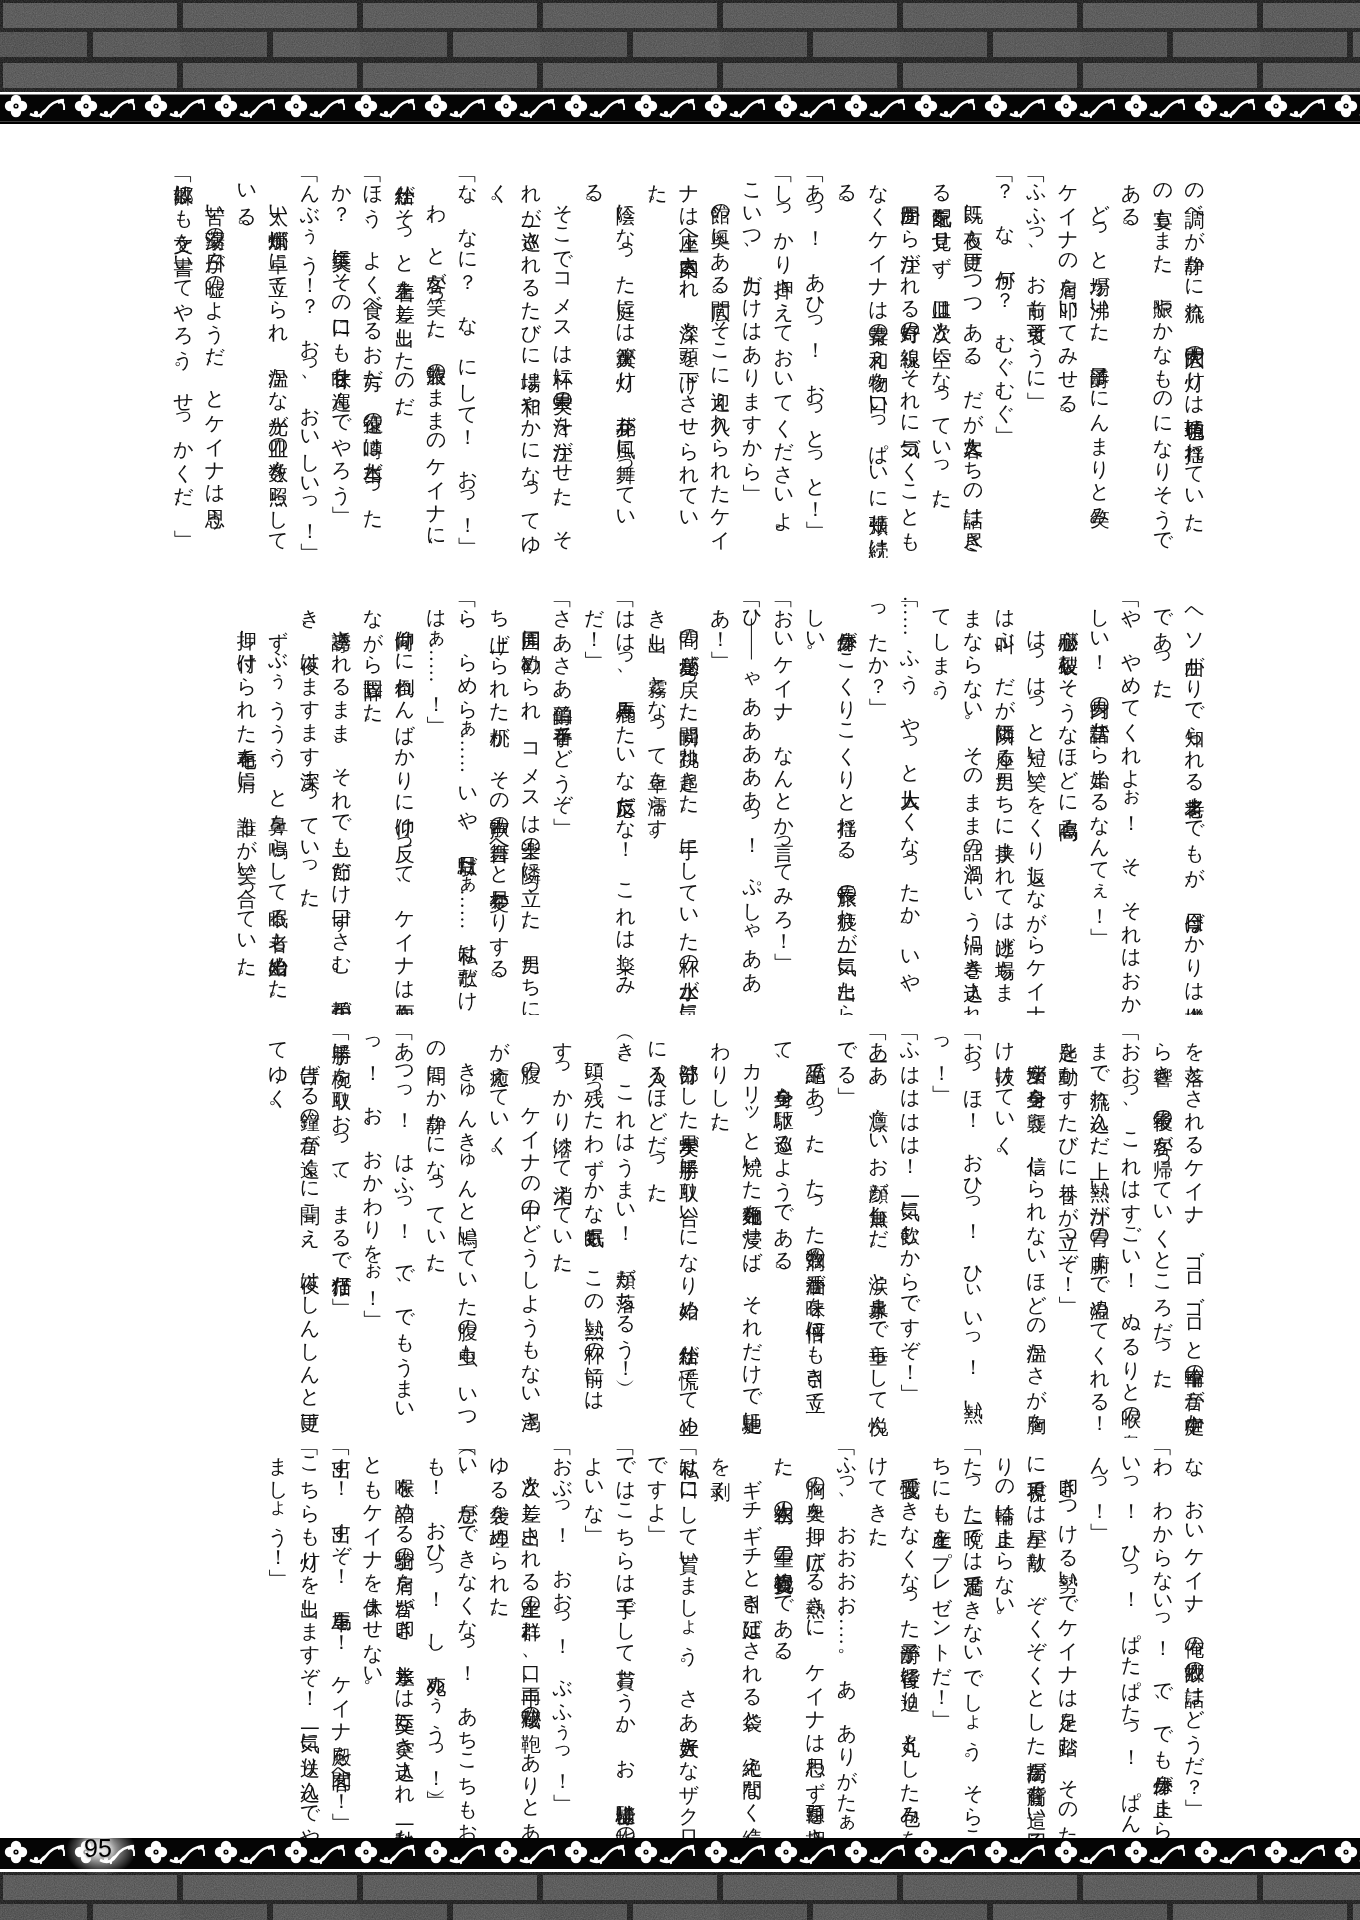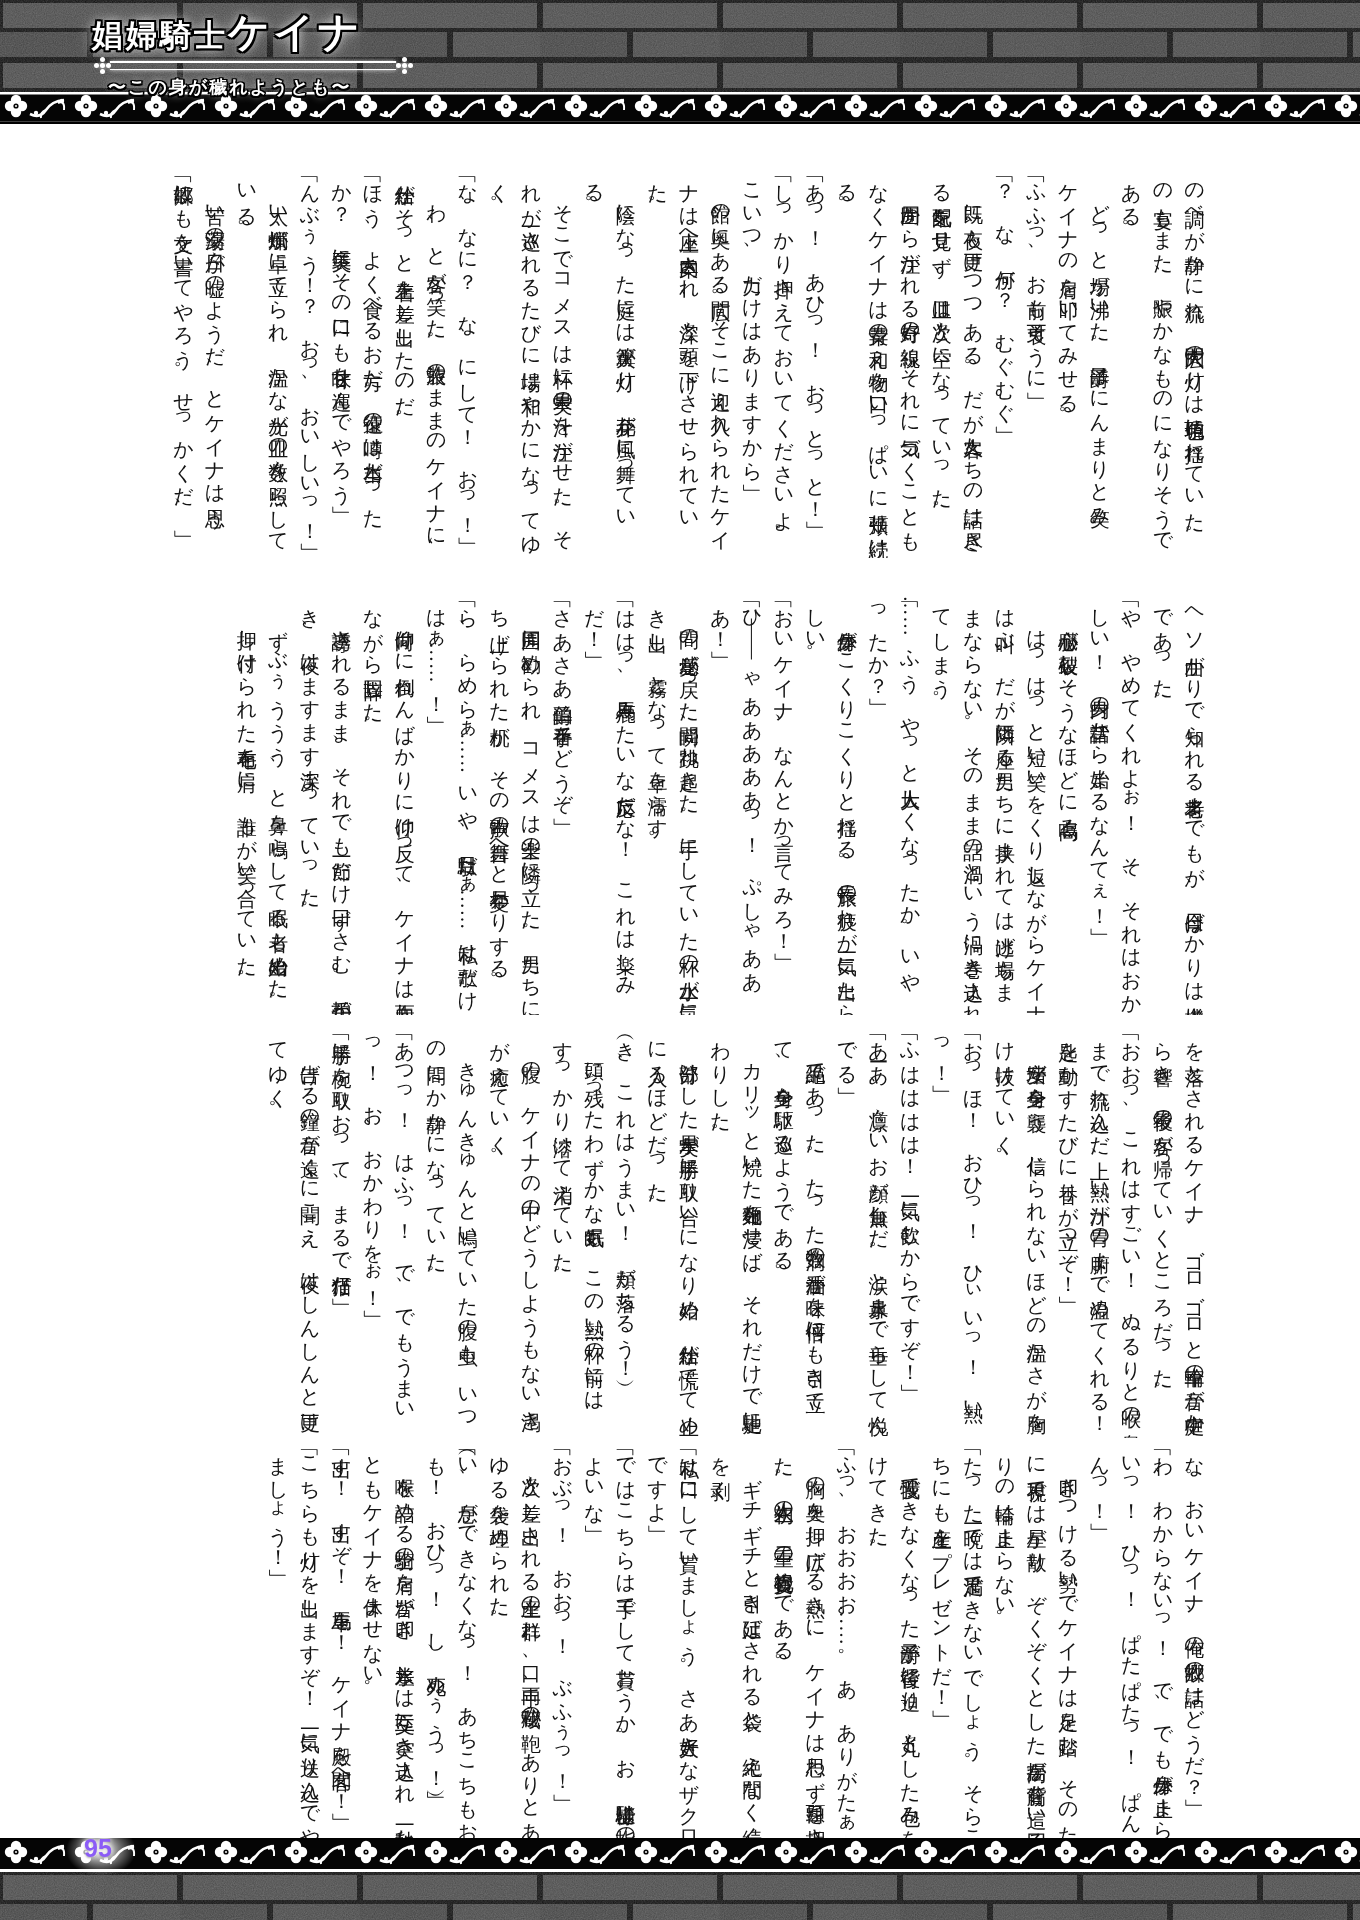--- a/index.html
+++ b/index.html
@@ -58,21 +58,21 @@
   .band-3{top:1028px;height:410px;}
   .band-4{top:1443px;height:426px;}
   
   .pageno-wrap{position:absolute;left:66px;top:1824px;z-index:6;width:70px;height:52px;}
   .pageno-glow{
     position:absolute;left:0;top:0;width:70px;height:52px;
     background:radial-gradient(closest-side,rgba(255,255,255,.95),rgba(255,255,255,0));
   }
   .pageno{
     position:relative;font-family:"Liberation Sans","DejaVu Sans",sans-serif;
-    font-weight:bold;font-size:25px;color:#8b5cf6;padding:10px 0 0 18px;
+    font-weight:normal;font-size:25px;color:#000000;padding:10px 0 0 18px;
     text-shadow:0 0 4px #fff,0 0 9px #fff,0 1px 2px rgba(0,0,0,.6);
   }
 </style>
 </head>
 <body>
 
 <div class="page">
 
   <div class="brick-top">
     <svg class="fillsvg" viewBox="0 0 1360 92" preserveAspectRatio="none">
@@ -86,29 +86,20 @@
         <filter id="grain1" x="0" y="0" width="100%" height="100%">
           <feTurbulence type="fractalNoise" baseFrequency="0.9" numOctaves="2" result="n"></feTurbulence>
           <feColorMatrix in="n" type="matrix" values="0 0 0 0 0.75  0 0 0 0 0.75  0 0 0 0 0.75  0 0 0 0.45 0"></feColorMatrix>
         </filter>
       </defs>
       <rect width="1360" height="92" fill="url(#brk1)"></rect>
       <rect width="1360" height="92" filter="url(#grain1)" opacity="0.6"></rect>
     </svg>
   </div>
 
-  <div class="title-banner">
-    <div class="title-main"><span class="t-small">娼婦騎士</span><span class="t-large">ケイナ</span></div>
-    <div class="title-divider">
-      <span class="cap"></span>
-      <span class="rule"></span>
-      <span class="cap"></span>
-    </div>
-    <div class="subtitle">〜この身が穢れようとも〜</div>
-  </div>
 
   <div class="orn orn-top">
     <svg class="fillsvg" viewBox="0 0 1360 32" preserveAspectRatio="none">
       <defs>
         <pattern id="orn1" width="70" height="28" patternUnits="userSpaceOnUse">
           <rect width="70" height="28" fill="#050505"></rect>
           <g fill="#ffffff">
             <circle cx="10" cy="14" r="5.2"></circle>
               <circle cx="22" cy="14" r="5.2"></circle>
             <circle cx="16" cy="8" r="5.2"></circle>

